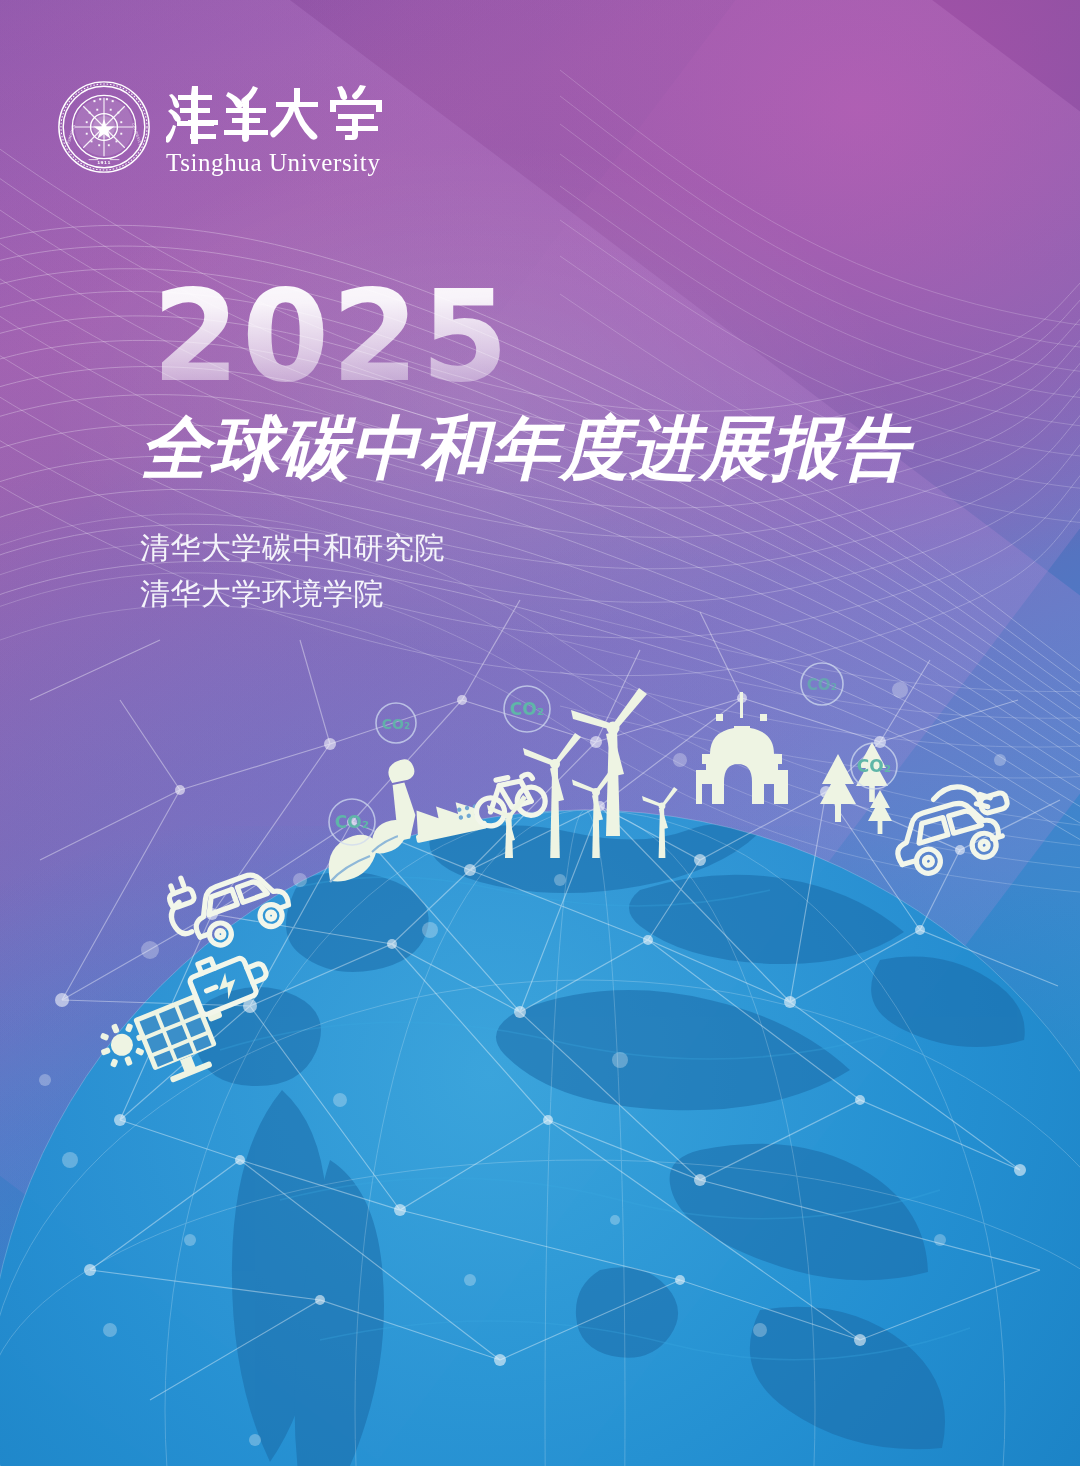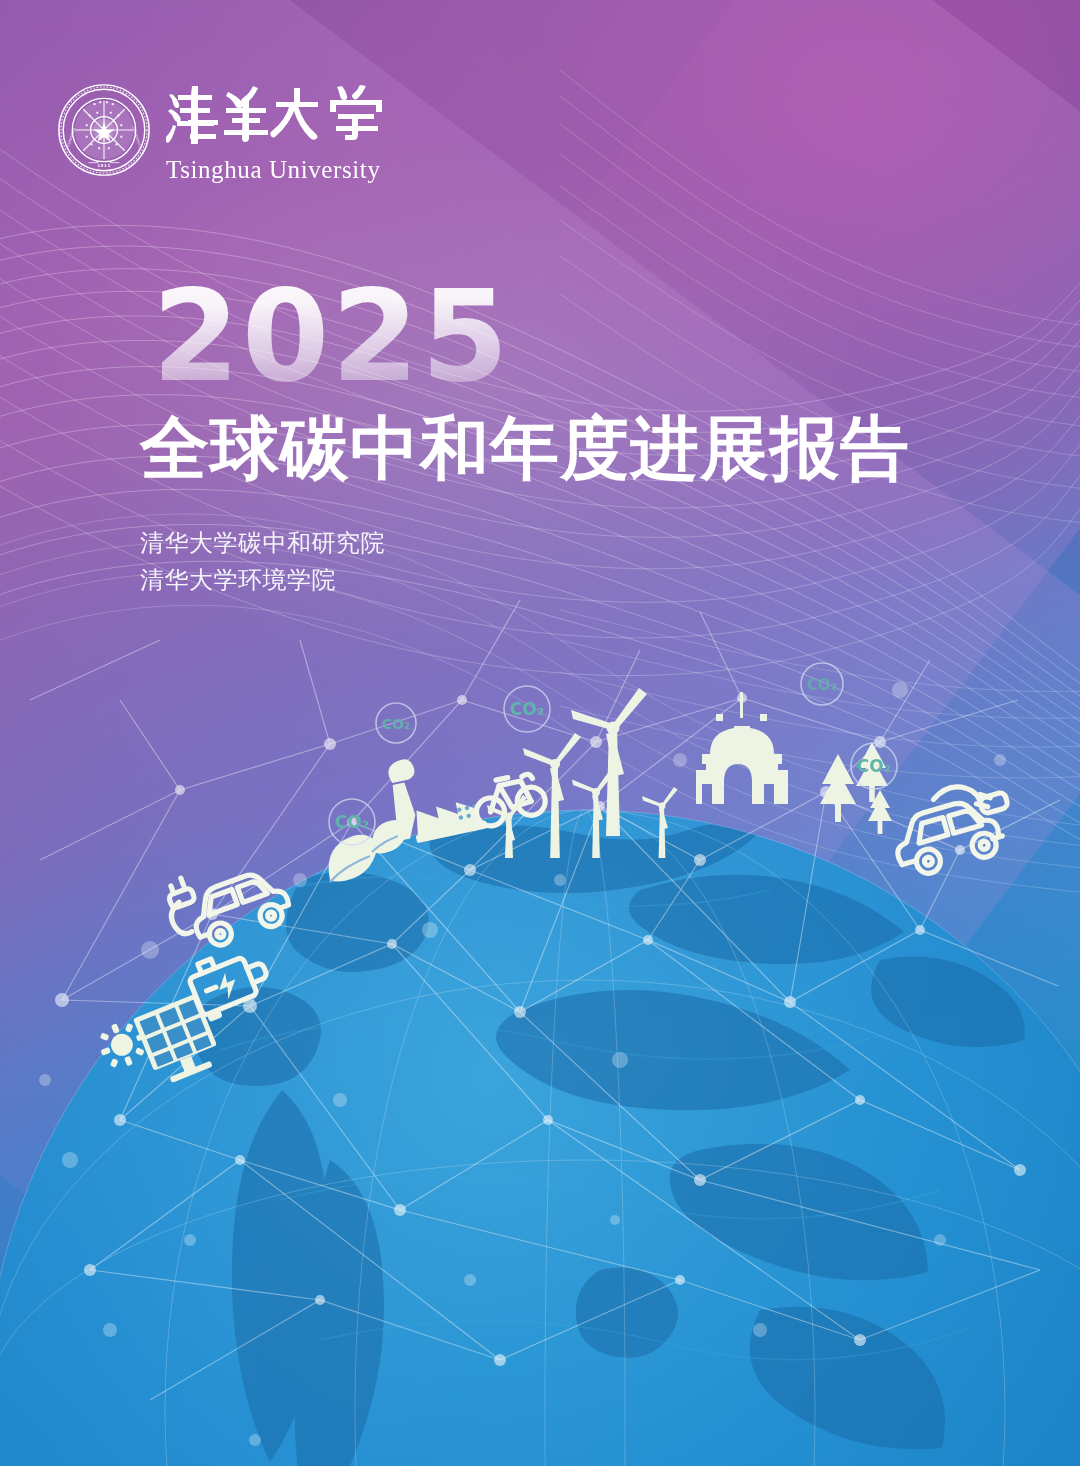--- a/index.html
+++ b/index.html
@@ -64,21 +64,21 @@
   .logo{
     position:absolute;left:56px;top:78px;
     display:flex;align-items:center;gap:14px;
   }
   .seal{width:96px;height:96px;flex:0 0 auto;}
   .logo-text{display:flex;flex-direction:column;line-height:1;}
   .logo-cn{height:66px;}
   .logo-en{
     font-family:"Liberation Serif","DejaVu Serif",serif;
     color:#ffffff;font-size:25px;letter-spacing:.6px;
-    margin-top:13px;white-space:nowrap;font-weight:400;
+    margin-top:6px;white-space:nowrap;font-weight:400;
   }
 
   
   .headline{position:absolute;left:140px;top:262px;width:880px;}
 
   .year{
     font-family:"DejaVu Sans","Liberation Sans",sans-serif;
     font-weight:700;font-size:126px;line-height:1;
     letter-spacing:2px;margin:12px;
     background:linear-gradient(178deg,
@@ -92,26 +92,27 @@
     user-select:none;
   }
 
   .title-cn{
     margin:6px 0 0 0;
     font-family:"DejaVu Sans","Liberation Sans",sans-serif;
     font-weight:700;
     font-size:69px;line-height:1.06;
     color:#ffffff;letter-spacing:1px;
     white-space:nowrap;
+    font-style:italic;
   }
 
   .sub{
     margin-top:40px;
     font-family:"DejaVu Sans","Liberation Sans",sans-serif;
-    color:#f4f4fa;font-size:24px;line-height:1.52;
+    color:#f4f4fa;font-size:30px;line-height:1.52;
     letter-spacing:.5px;font-weight:400;
   }
   .sub div{white-space:nowrap;}
   .sub .date{margin-top:2px;}
 </style>
 </head>
 <body>
 
 <div class="cover">
 

